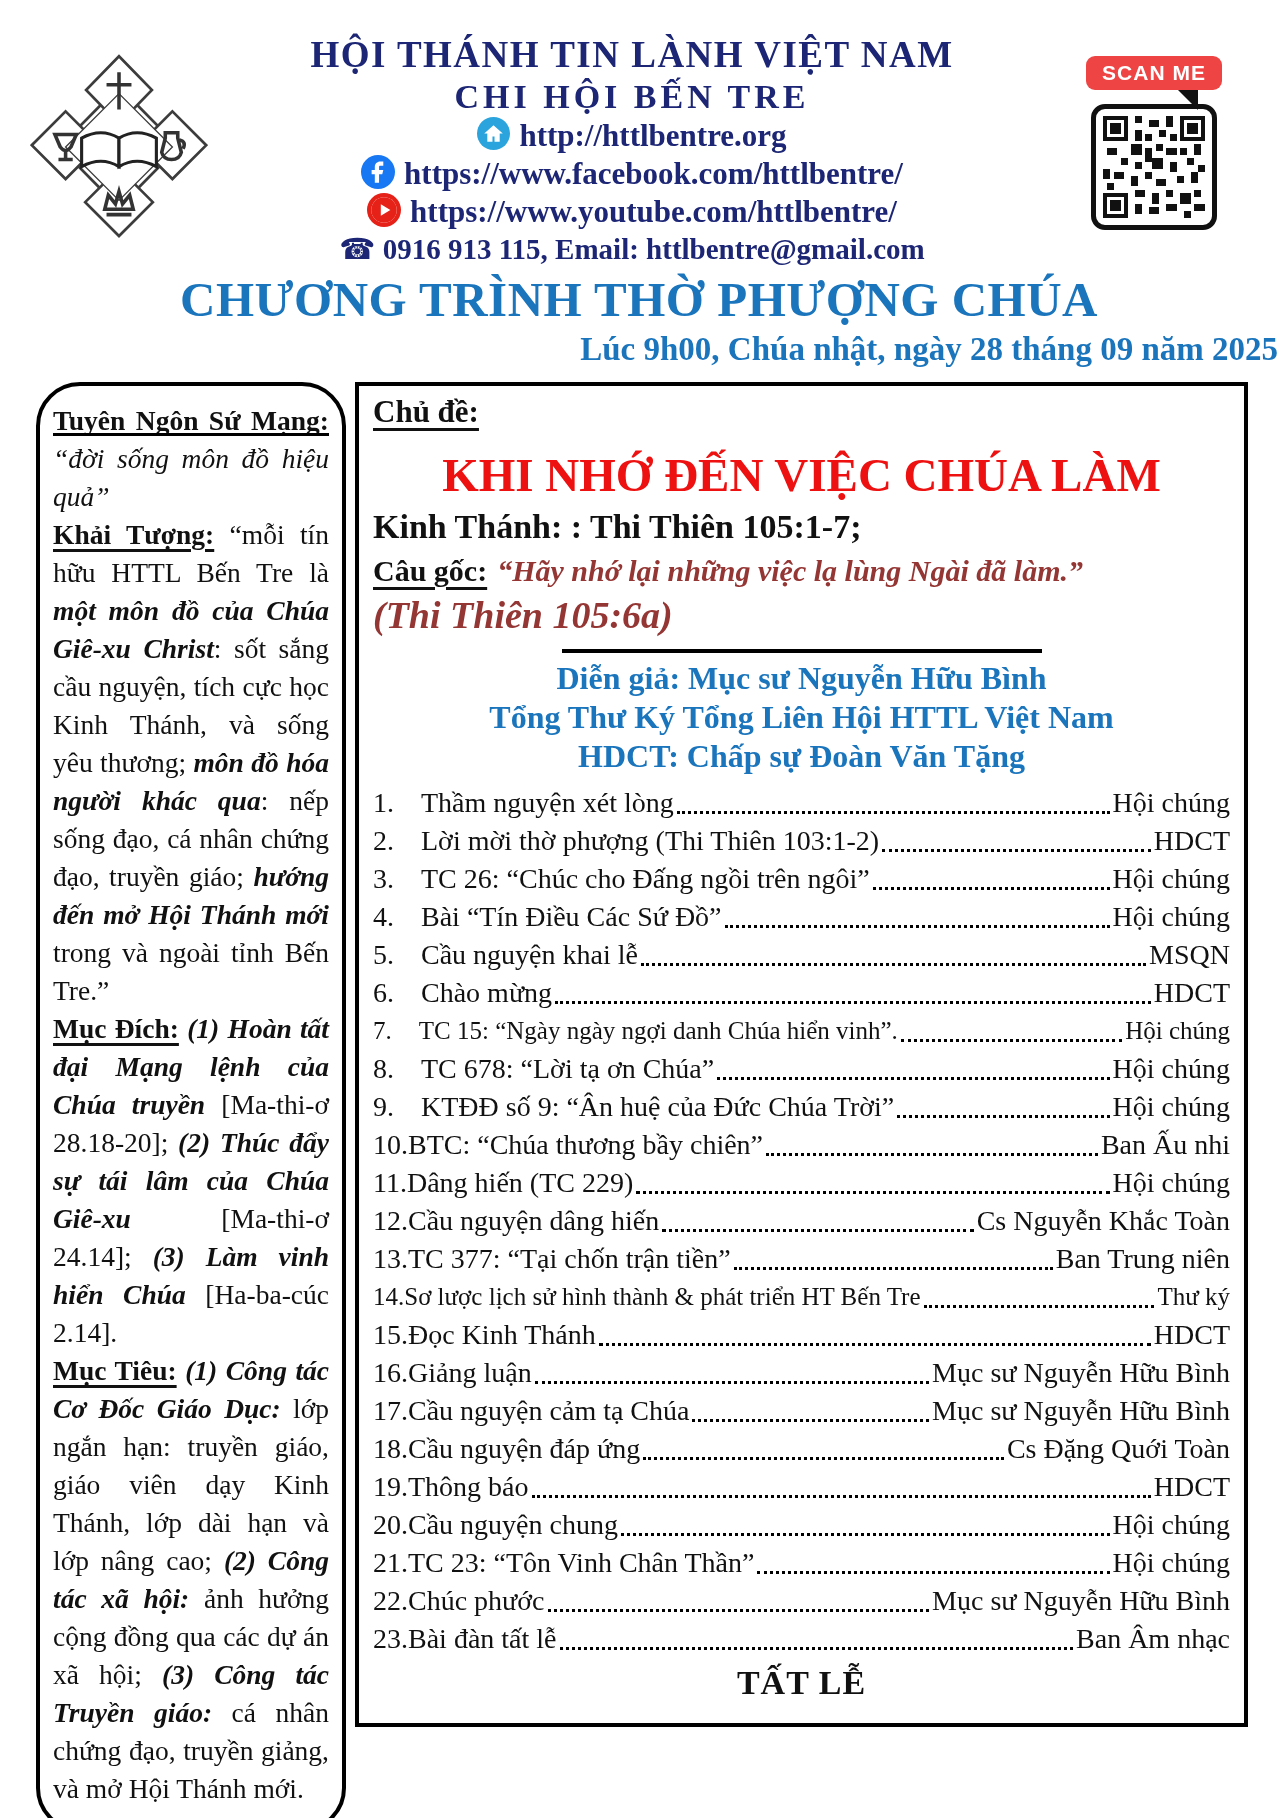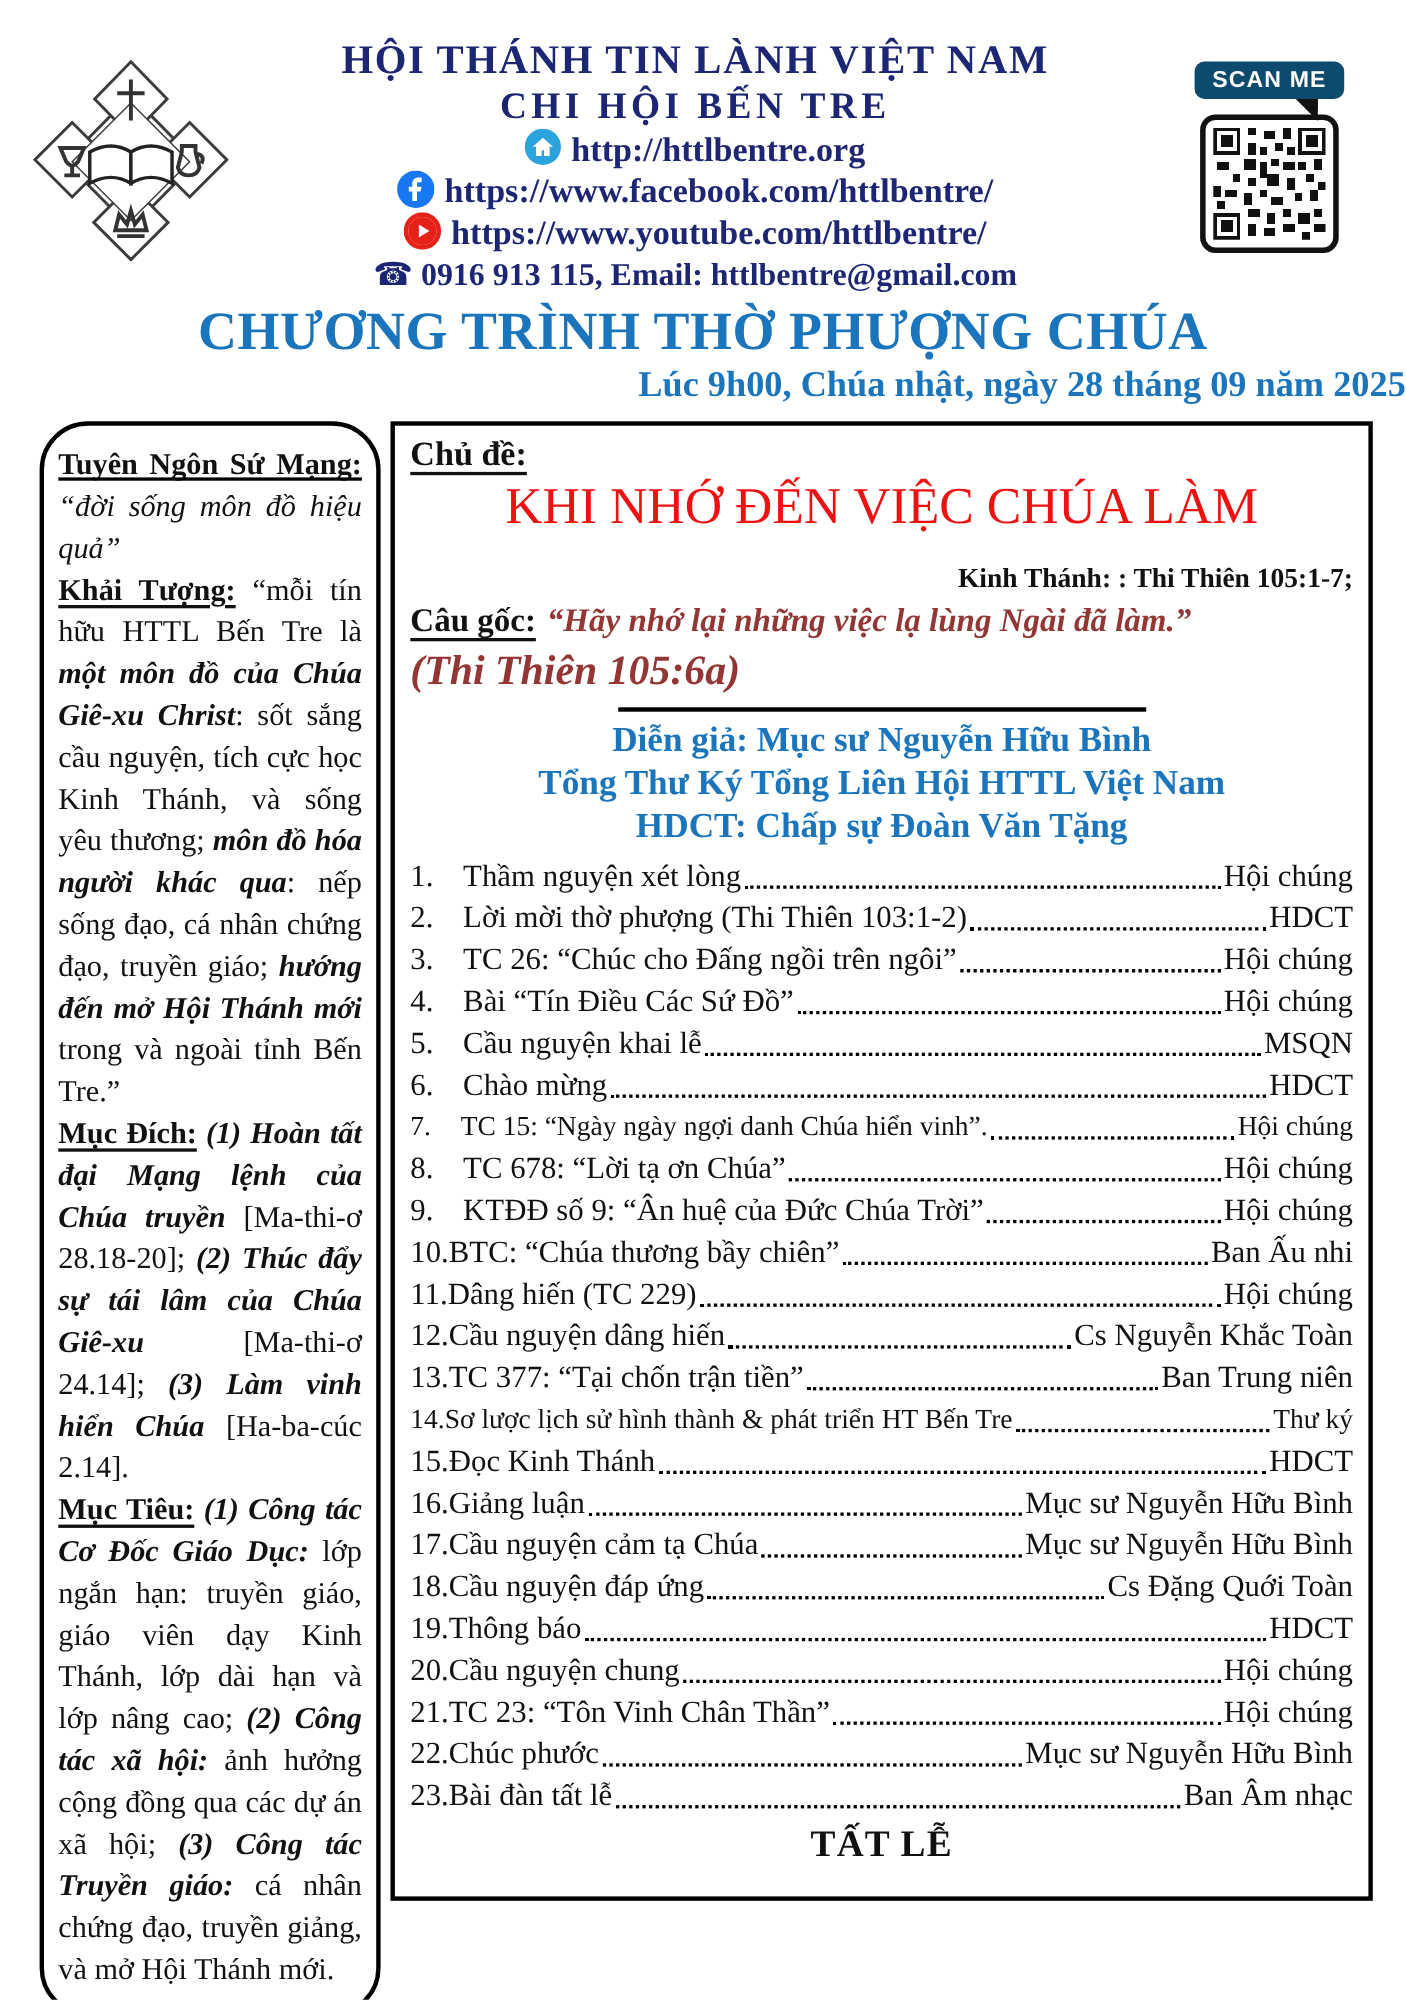--- a/index.html
+++ b/index.html
@@ -16,21 +16,21 @@
   .logo-wrap{flex:none;width:180px;padding-top:18px;}
   .header-center{flex:1;text-align:center;color:var(--navy);}
   .org-name{font-size:37px;font-weight:bold;letter-spacing:1.5px;line-height:1.15;}
   .branch-name{font-size:34px;font-weight:bold;letter-spacing:4px;line-height:1.2;}
   .link-row{font-size:31px;font-weight:bold;line-height:1.22;display:flex;
             align-items:flex-start;justify-content:center;gap:9px;}
   .link-row .ic{flex:none;display:inline-flex;}
   .phone-row{font-size:29px;font-weight:bold;line-height:1.25;}
   .phone-glyph{font-family:"DejaVu Sans",sans-serif;font-size:29px;}
   .qr-wrap{flex:none;width:200px;text-align:center;padding-top:22px;}
-  .scanme{display:inline-block;background:#0c4a6e;color:#fff;border-radius:9px;
+  .scanme{display:inline-block;background:#ef4444;color:#fff;border-radius:9px;
           font-family:"Liberation Sans",sans-serif;font-weight:bold;font-size:21px;
           letter-spacing:1px;padding:5px 16px;position:relative;}
   .scanme::after{content:"";position:absolute;right:24px;top:100%;
           border:10px solid transparent;border-top-color:#111;border-right-color:#111;}
   .qr-box{margin:14px auto 0;width:126px;height:126px;border:5px solid #111;
           border-radius:14px;padding:7px;background:#fff;}
   .qr-box svg{width:100%;height:100%;display:block;}
 
   
   .service-title{color:var(--blue);font-weight:bold;font-size:49px;text-align:center;
@@ -48,23 +48,23 @@
                    border-bottom:3px solid #000;}
   .s-n{font-weight:normal;}
   .s-b{font-weight:bold;}
   .s-i{font-style:italic;}
   .s-bi{font-weight:bold;font-style:italic;}
   .s-bu{font-weight:bold;text-decoration:underline;text-decoration-thickness:2.5px;text-underline-offset:5px;}
 
   .right-box{flex:1;border:4.5px solid #000;padding:8px 14px 18px;min-height:1345px;}
   .topic-label{font-size:31px;font-weight:bold;text-decoration:underline;
                text-decoration-thickness:2.5px;text-underline-offset:6px;}
-  .topic-title{color:var(--red);font-size:47px;font-weight:normal;text-align:center;
-               line-height:1.25;margin-top:0;white-space:nowrap;}
-  .scripture{font-size:25px;font-weight:bold;text-align:right;line-height:1.3;margin-top:21px;}
+  .topic-title{color:var(--red);font-size:47px;font-weight:bold;text-align:center;
+               line-height:1.25;margin-top:16px;white-space:nowrap;}
+  .scripture{font-size:34px;font-weight:bold;text-align:left;line-height:1.3;}
   .verse-line{font-size:30px;margin-top:2px;line-height:1.35;}
   .verse-label{font-weight:bold;text-decoration:underline;
                text-decoration-thickness:2.5px;text-underline-offset:6px;margin-right:10px;}
   .verse-text{color:var(--darkred);font-weight:bold;font-style:italic;}
   .verse-ref{color:var(--darkred);font-weight:bold;font-style:italic;font-size:38px;
              text-align:left;line-height:1.3;}
   .sep{width:480px;border-bottom:4px solid #000;margin:8px auto 6px;}
   .blue-line{color:var(--blue);font-weight:bold;font-size:32px;text-align:center;line-height:39px;}
 
   .program{margin-top:8px;}

